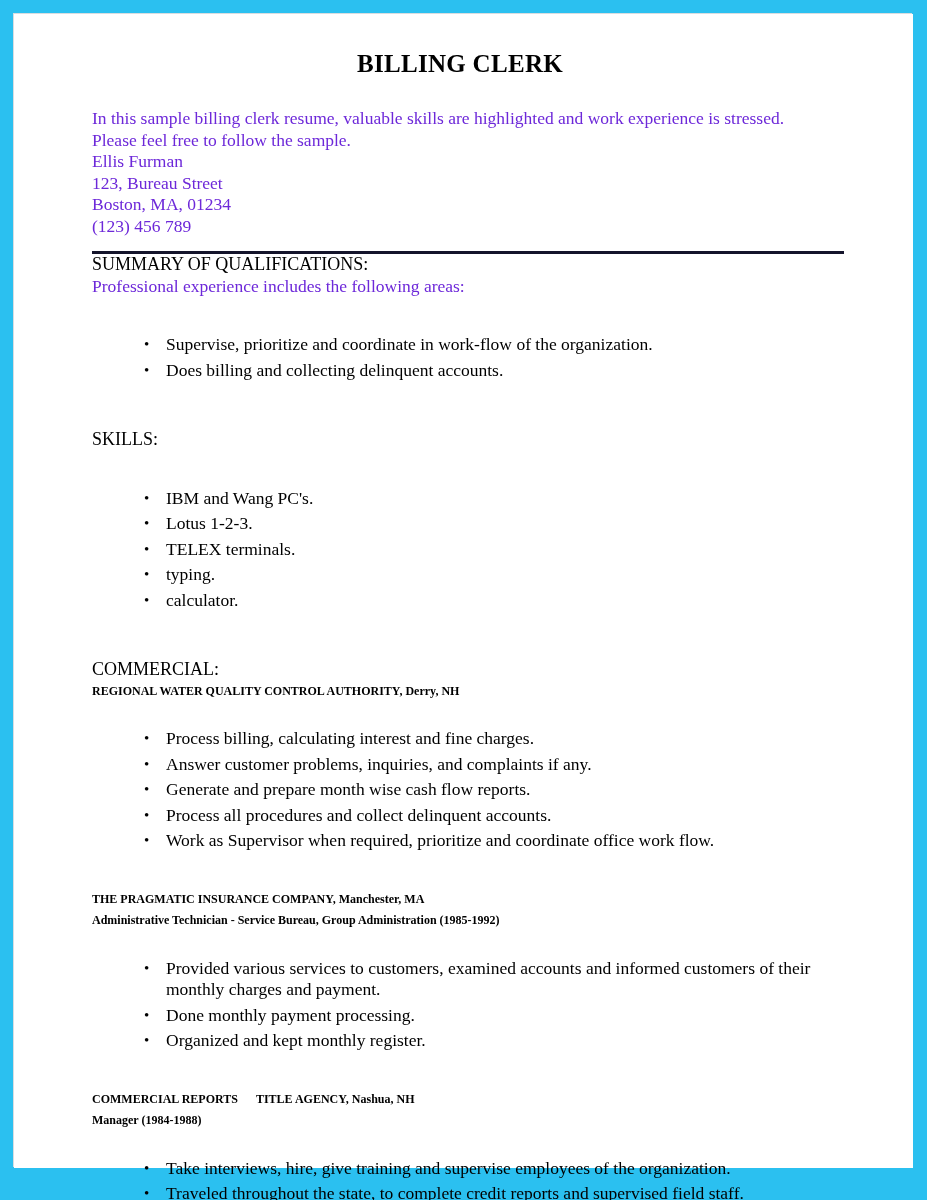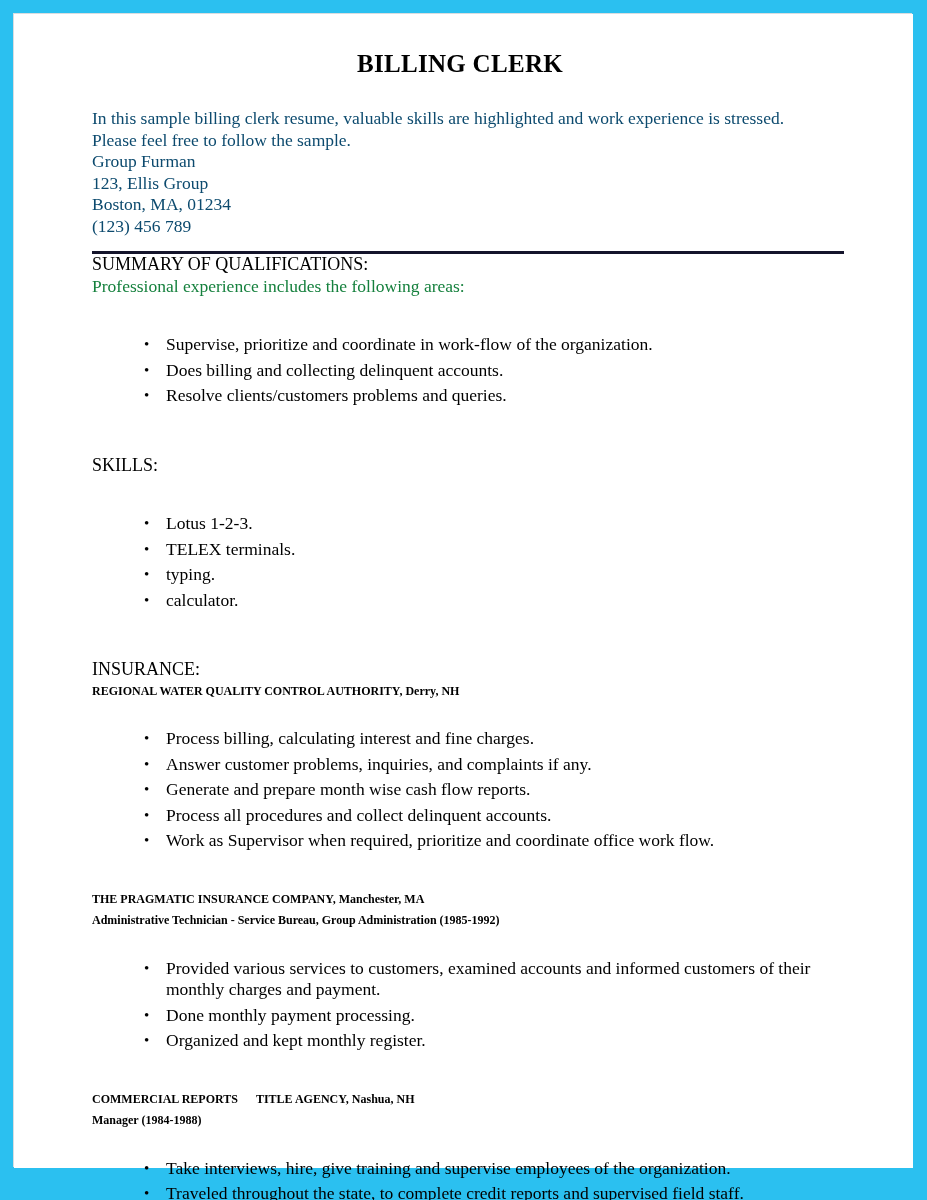--- a/index.html
+++ b/index.html
@@ -41,40 +41,40 @@
     font-weight: bold;
     letter-spacing: 0.3px;
     margin: 16px 0 0 0;
     padding-right: 24px;
     color: #000;
   }
   .intro {
     margin-top: 30px;
     font-size: 17.5px;
     line-height: 21.5px;
-    color: #0c4a6e;
+    color: #6d28d9;
   }
   .intro div { white-space: nowrap; }
   .rule {
     margin-top: 14px;
     width: 752px;
     height: 0;
     border-top: 3px solid #14142b;
   }
   .sec-head {
     font-size: 18px;
     line-height: 21.5px;
     color: #000;
     font-weight: normal;
     margin: 0;
   }
   .sec-sub {
     font-size: 17.5px;
     line-height: 21.5px;
-    color: #15803d;
+    color: #6d28d9;
     font-weight: normal;
   }
   .job-title {
     font-size: 12px;
     line-height: 21.5px;
     color: #000;
     font-weight: bold;
   }
   ul.bullets {
     list-style: none;
@@ -107,49 +107,49 @@
 
 <div class="frame">
   <div class="page">
     <div class="inner">
 
       <div class="doc-title">BILLING CLERK</div>
 
       <div class="intro">
         <div>In this sample billing clerk resume, valuable skills are highlighted and work experience is stressed.</div>
         <div>Please feel free to follow the sample.</div>
-        <div>Group Furman</div>
-        <div>123, Ellis Group</div>
+        <div>Ellis Furman</div>
+        <div>123, Bureau Street</div>
         <div>Boston, MA, 01234</div>
         <div>(123) 456 789</div>
       </div>
 
       <div class="rule"></div>
 
       <div class="sec-head">SUMMARY OF QUALIFICATIONS:</div>
       <div class="sec-sub">Professional experience includes the following areas:</div>
       <div class="gap-lg"></div>
       <ul class="bullets">
         <li>Supervise, prioritize and coordinate in work-flow of the organization.</li>
         <li>Does billing and collecting delinquent accounts.</li>
-        <li>Resolve clients/customers problems and queries.</li>
       </ul>
 
       <div class="gap-xl"></div>
       <div class="sec-head">SKILLS:</div>
       <div class="gap-lg"></div>
       <ul class="bullets">
+        <li>IBM and Wang PC's.</li>
         <li>Lotus 1-2-3.</li>
         <li>TELEX terminals.</li>
         <li>typing.</li>
         <li>calculator.</li>
       </ul>
 
       <div class="gap-xl"></div>
-      <div class="sec-head">INSURANCE:</div>
+      <div class="sec-head">COMMERCIAL:</div>
 
       <div class="job-title">REGIONAL WATER QUALITY CONTROL AUTHORITY, Derry, NH</div>
       <div class="gap-md"></div>
       <ul class="bullets">
         <li>Process billing, calculating interest and fine charges.</li>
         <li>Answer customer problems, inquiries, and complaints if any.</li>
         <li>Generate and prepare month wise cash flow reports.</li>
         <li>Process all procedures and collect delinquent accounts.</li>
         <li>Work as Supervisor when required, prioritize and coordinate office work flow.</li>
       </ul>

